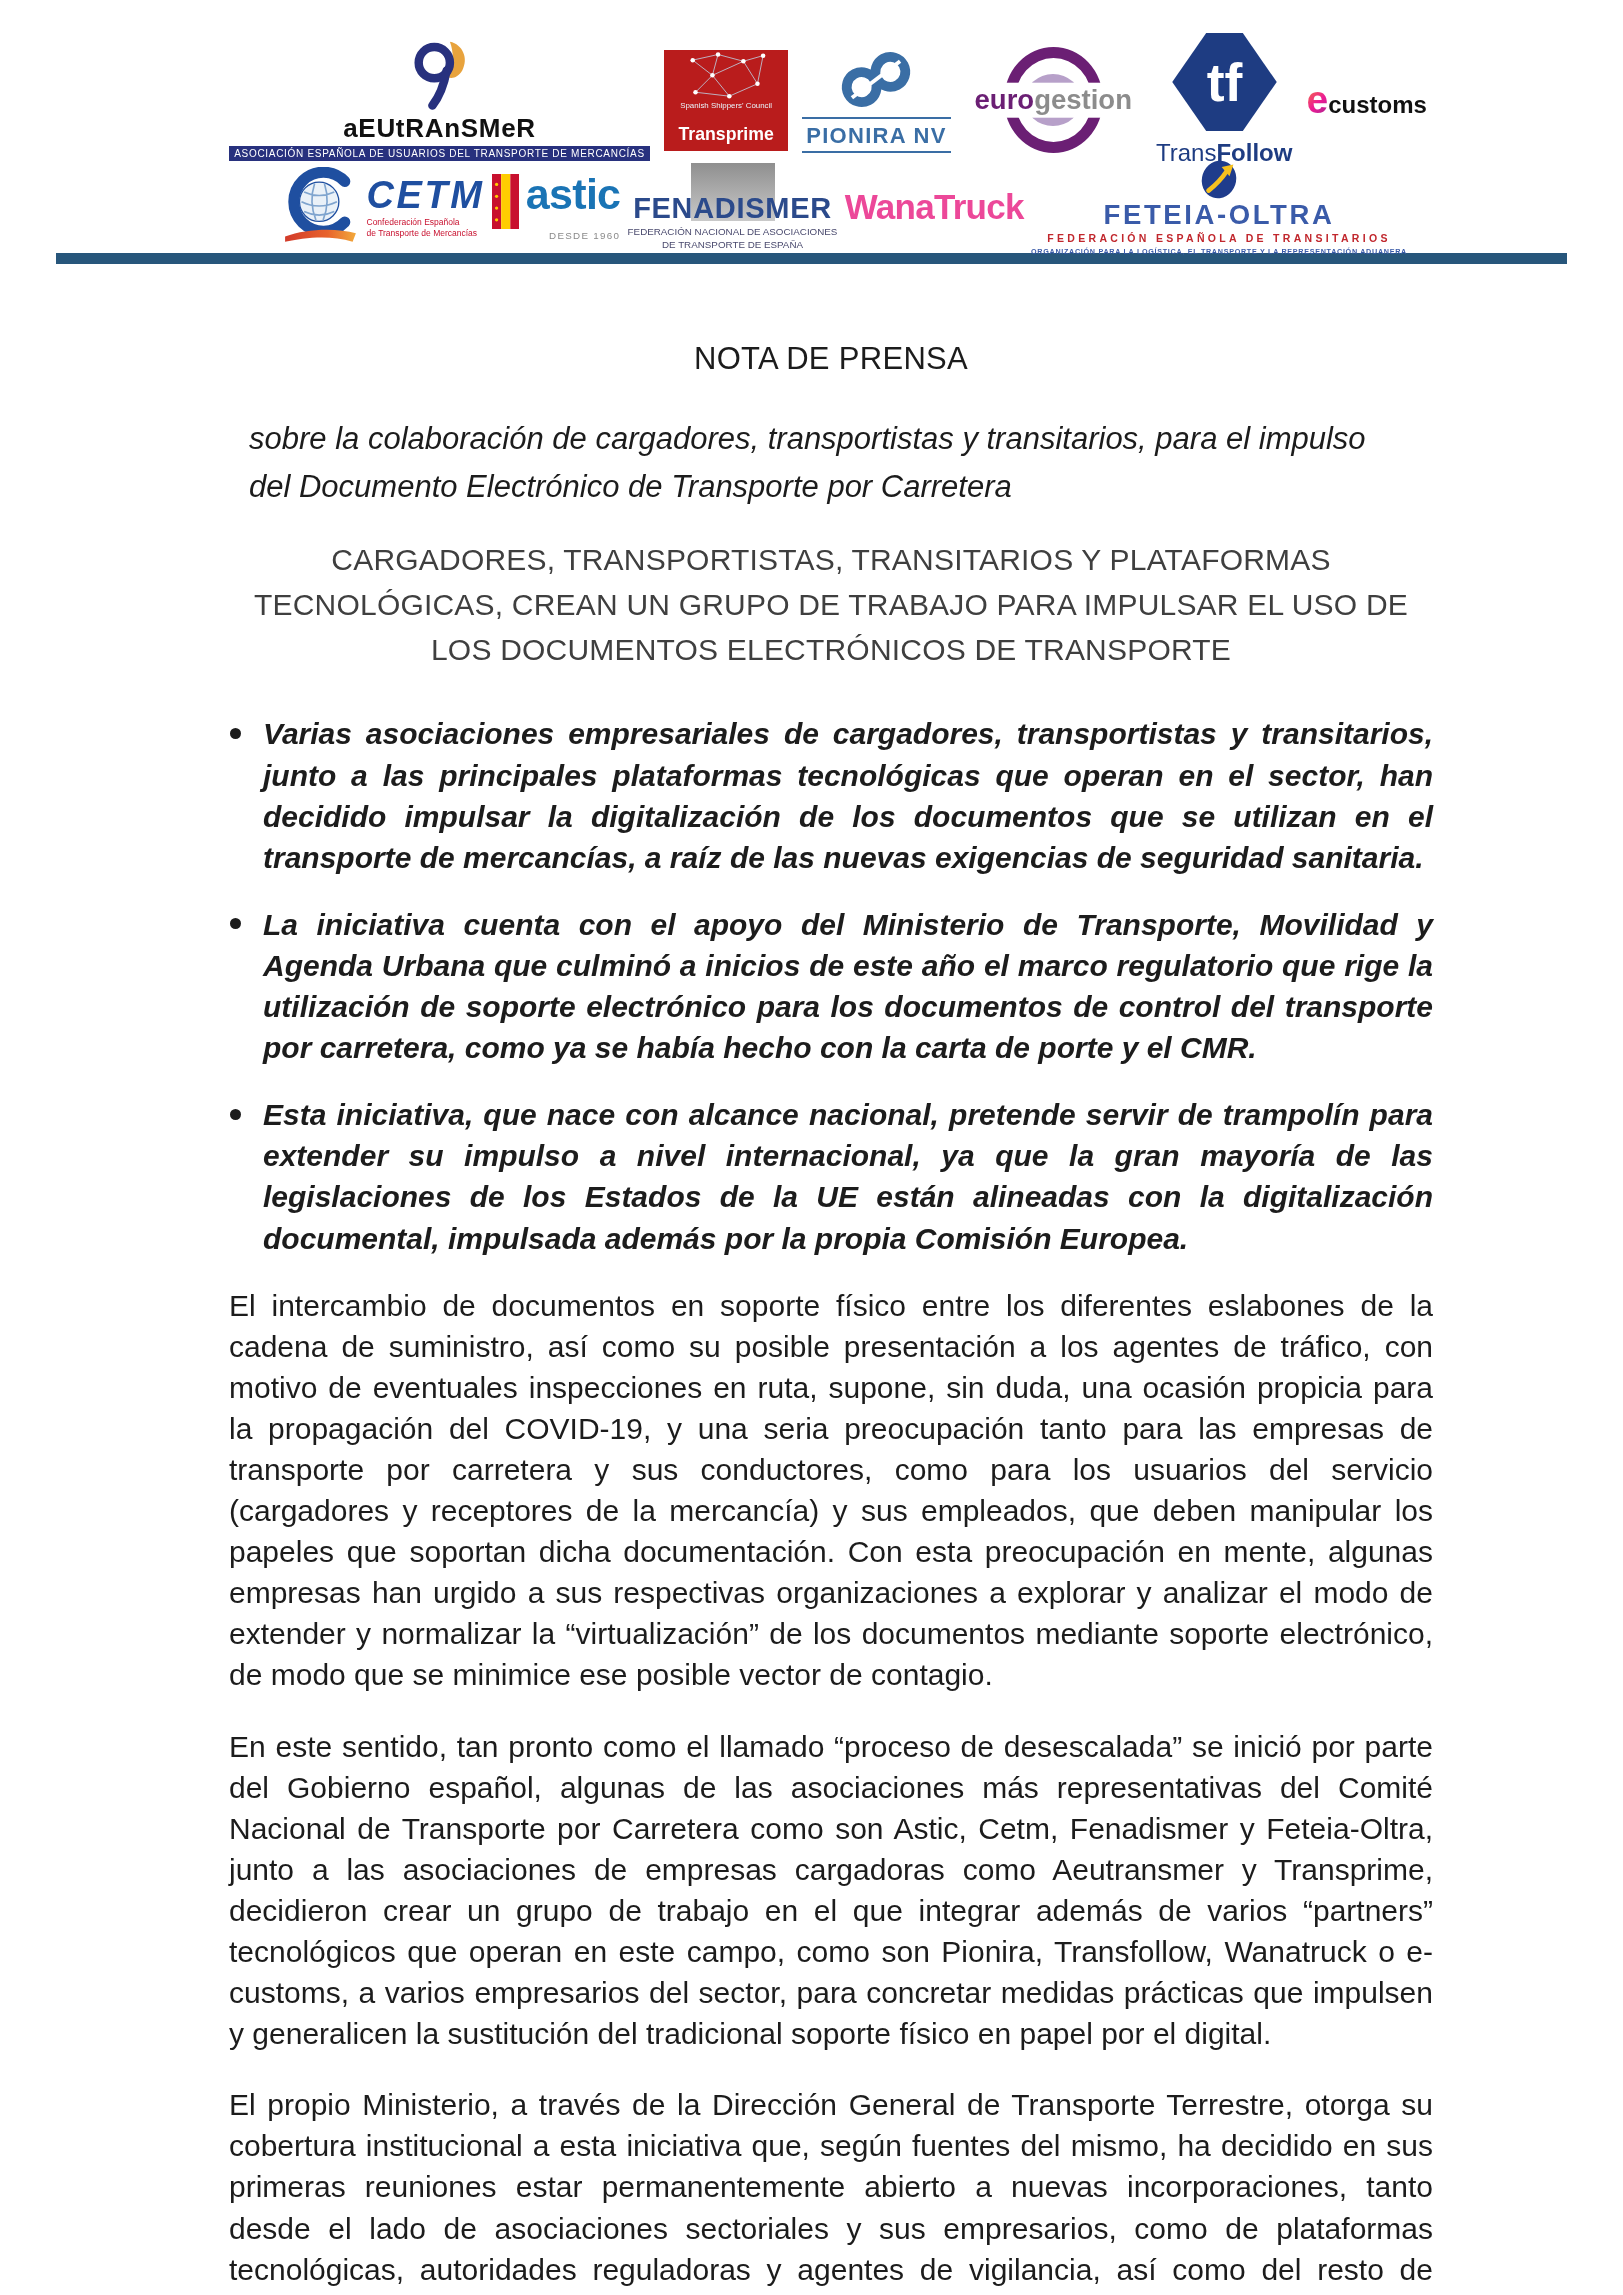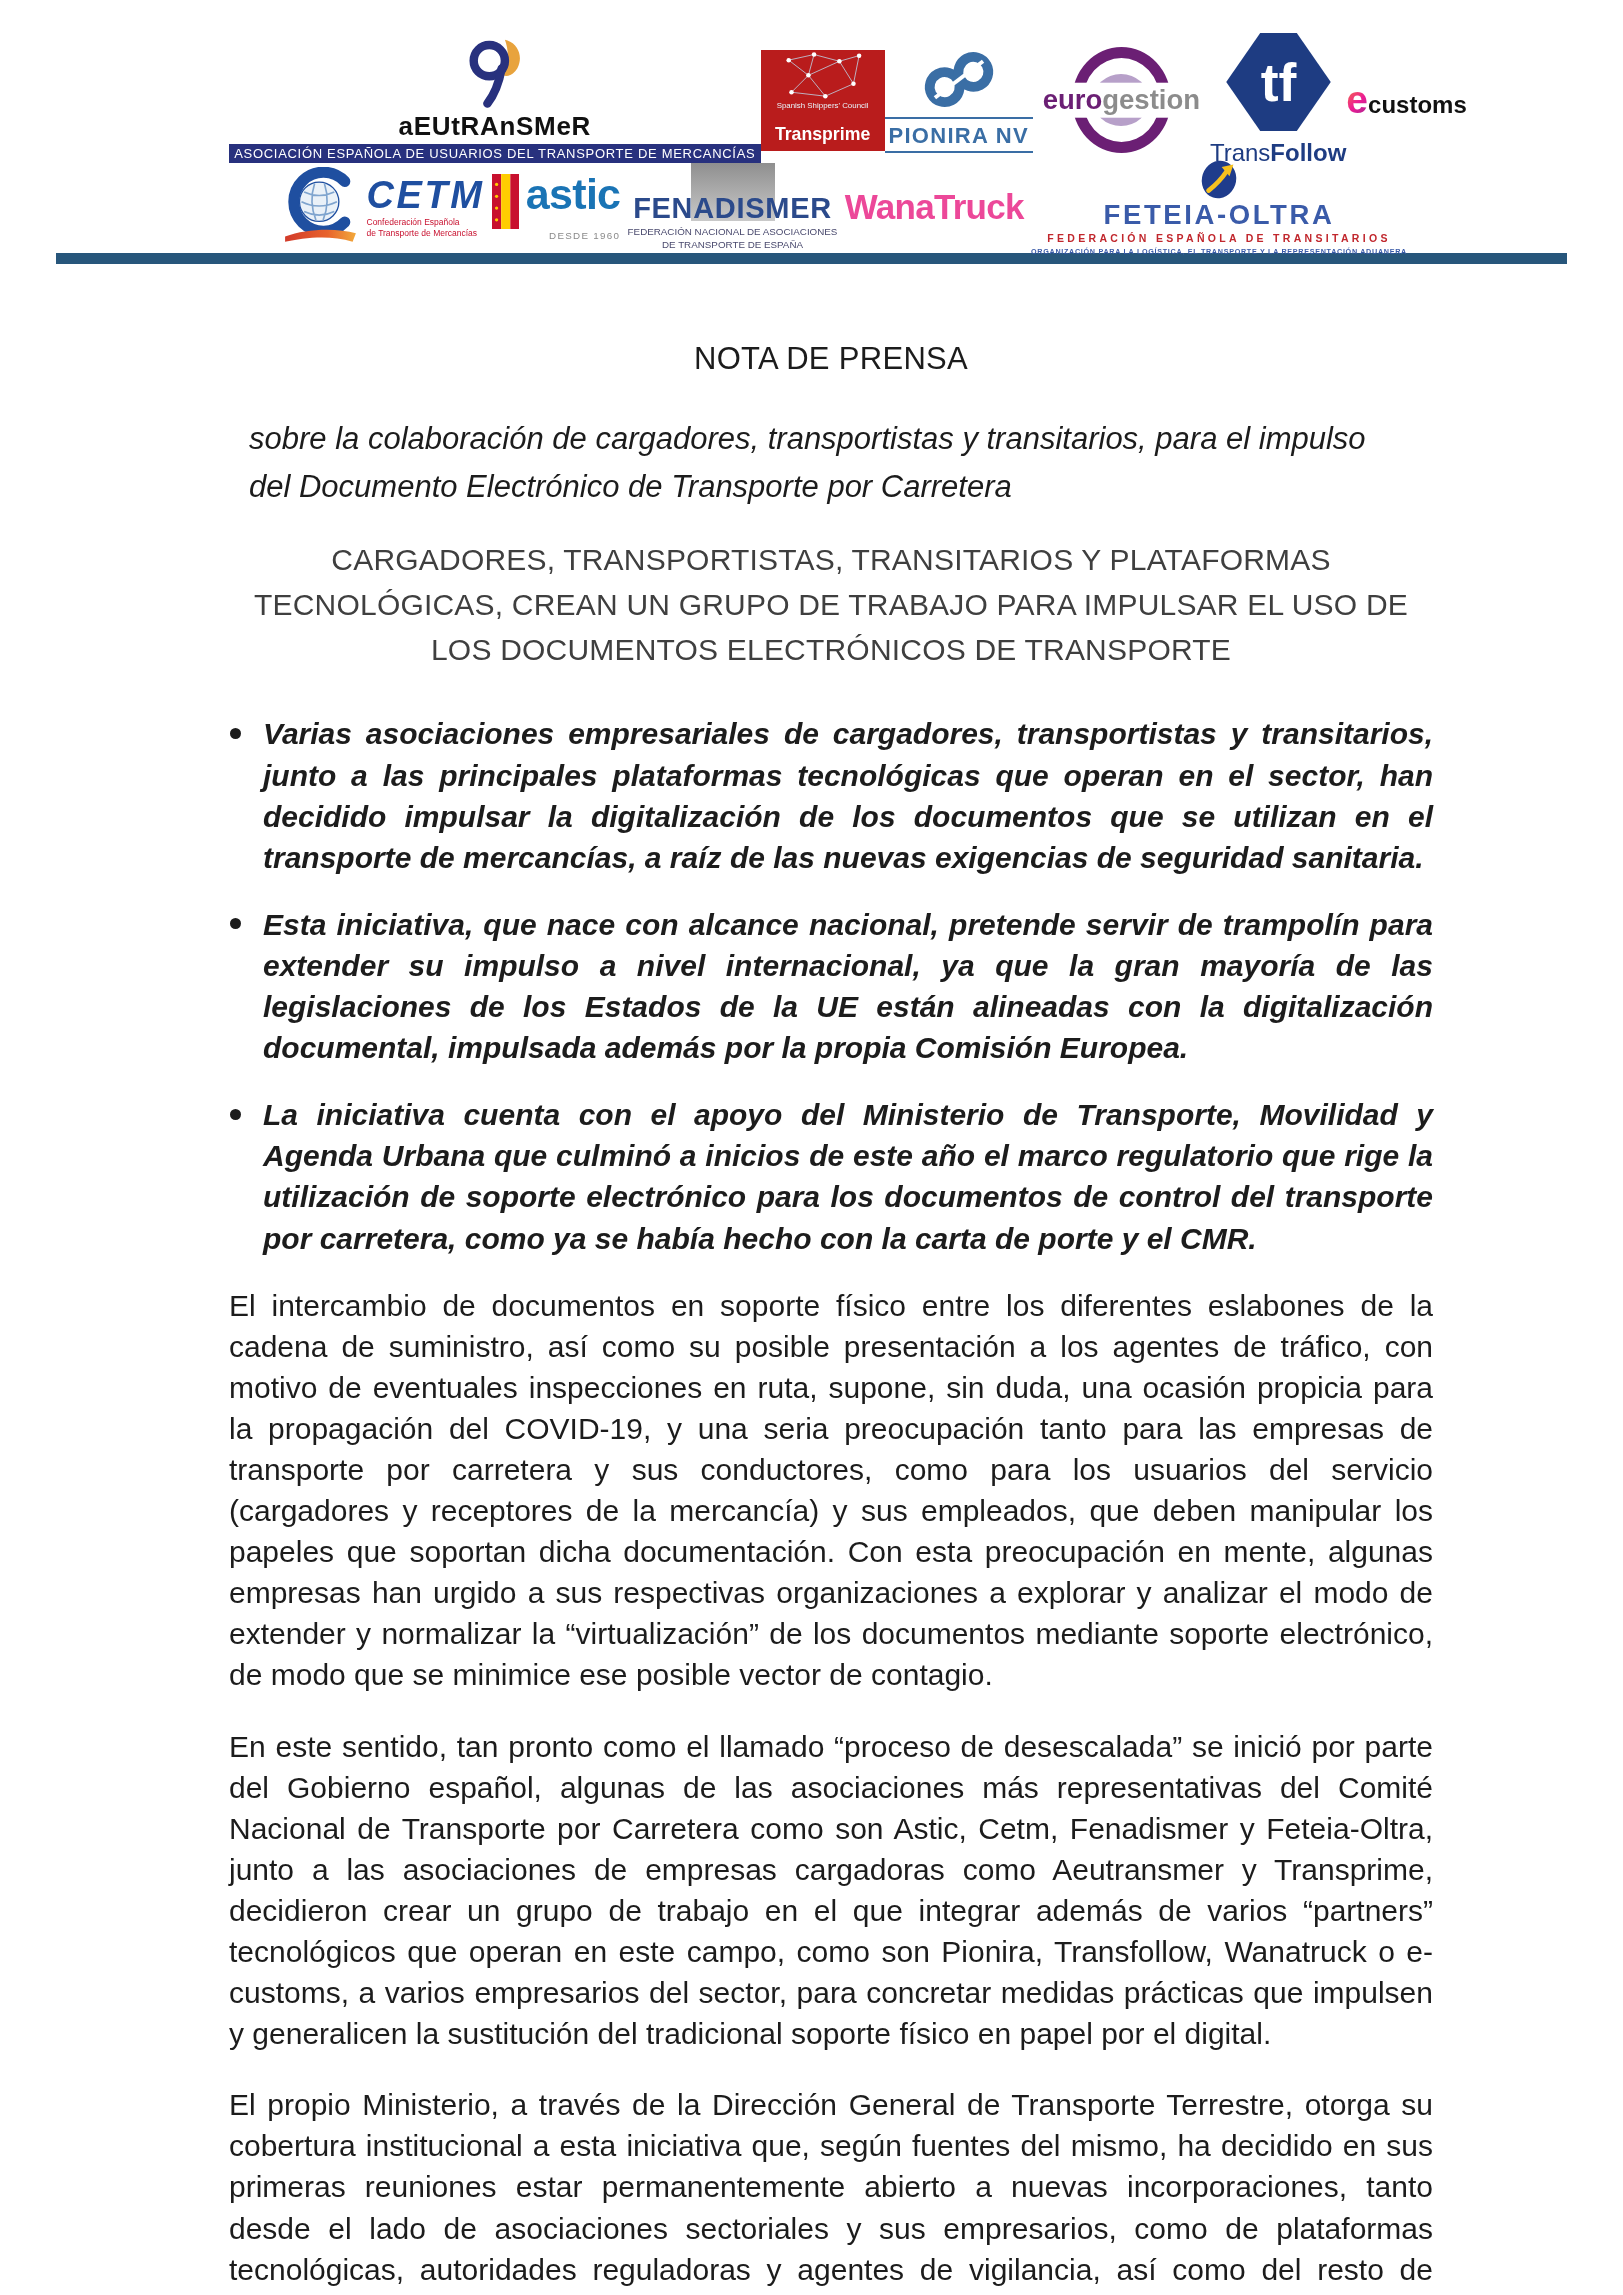--- a/index.html
+++ b/index.html
@@ -11,21 +11,21 @@
   }
   
   .logo-header{padding-top:36px;}
   .logo-row{display:flex; align-items:center;}
   .row-1{justify-content:space-between; padding:0 196px 0 229px; height:128px;}
   .row-2{justify-content:space-between; padding:0 216px 0 281px; height:79px; margin-top:3.9px;}
   .logo{display:flex; flex-direction:column; align-items:center; text-align:center;}
 
   
   .aeu-name{font-size:26px; font-weight:600; color:#111; letter-spacing:0.7px; margin-top:1.3px;}
-  .aeu-bar{background:#28317E; color:#fff; font-size:13px; letter-spacing:0.7px; padding:2px 5.2px; margin-top:2px; white-space:nowrap;}
+  .aeu-bar{background:#28317E; color:#fff; font-size:10px; letter-spacing:0.7px; padding:2px 5.2px; margin-top:2px; white-space:nowrap;}
 
   
   .tp-box{width:124px; height:101px; background:#b91c1c; display:flex; flex-direction:column; justify-content:flex-end; align-items:center; padding-bottom:5.2px; box-sizing:border-box;}
   .tp-council{color:#E8F4FB; font-size:7.9px;}
   .tp-name{color:#ffffff; font-size:17.7px; font-weight:600; margin-top:14px;}
 
   
   .eg-wrap{position:relative; width:177px; height:111px; display:flex; align-items:center; justify-content:center;}
   .eg-ring{width:77px; height:84px; border:11px solid #6B1F74; border-radius:50%; position:relative;}
   .eg-core{position:absolute; left:50%; top:50%; transform:translate(-50%,-50%); width:56px; height:52px; background:#B7A0C9; border-radius:50%;}
@@ -249,25 +249,25 @@
 
     <h2 class="doc-headline">CARGADORES, TRANSPORTISTAS, TRANSITARIOS Y PLATAFORMAS TECNOLÓGICAS, CREAN UN GRUPO DE TRABAJO PARA IMPULSAR EL USO DE LOS DOCUMENTOS ELECTRÓNICOS DE TRANSPORTE</h2>
 
     <ul class="bullets">
       <li>
         <span class="dot"></span>
         <span>Varias asociaciones empresariales de cargadores, transportistas y transitarios, junto a las principales plataformas tecnológicas que operan en el sector, han decidido impulsar la digitalización de los documentos que se utilizan en el transporte de mercancías, a raíz de las nuevas exigencias de seguridad sanitaria.</span>
       </li>
       <li>
         <span class="dot"></span>
-        <span>Esta iniciativa, que nace con alcance nacional, pretende servir de trampolín para extender su impulso a nivel internacional, ya que la gran mayoría de las legislaciones de los Estados de la UE están alineadas con la digitalización documental, impulsada además por la propia Comisión Europea.</span>
+        <span>La iniciativa cuenta con el apoyo del Ministerio de Transporte, Movilidad y Agenda Urbana que culminó a inicios de este año el marco regulatorio que rige la utilización de soporte electrónico para los documentos de control del transporte por carretera, como ya se había hecho con la carta de porte y el CMR.</span>
       </li>
       <li>
         <span class="dot"></span>
-        <span>La iniciativa cuenta con el apoyo del Ministerio de Transporte, Movilidad y Agenda Urbana que culminó a inicios de este año el marco regulatorio que rige la utilización de soporte electrónico para los documentos de control del transporte por carretera, como ya se había hecho con la carta de porte y el CMR.</span>
+        <span>Esta iniciativa, que nace con alcance nacional, pretende servir de trampolín para extender su impulso a nivel internacional, ya que la gran mayoría de las legislaciones de los Estados de la UE están alineadas con la digitalización documental, impulsada además por la propia Comisión Europea.</span>
       </li>
     </ul>
 
     <p class="para">El intercambio de documentos en soporte físico entre los diferentes eslabones de la cadena de suministro, así como su posible presentación a los agentes de tráfico, con motivo de eventuales inspecciones en ruta, supone, sin duda, una ocasión propicia para la propagación del COVID-19, y una seria preocupación tanto para las empresas de transporte por carretera y sus conductores, como para los usuarios del servicio (cargadores y receptores de la mercancía) y sus empleados, que deben manipular los papeles que soportan dicha documentación. Con esta preocupación en mente, algunas empresas han urgido a sus respectivas organizaciones a explorar y analizar el modo de extender y normalizar la “virtualización” de los documentos mediante soporte electrónico, de modo que se minimice ese posible vector de contagio.</p>
     <p class="para">En este sentido, tan pronto como el llamado “proceso de desescalada” se inició por parte del Gobierno español, algunas de las asociaciones más representativas del Comité Nacional de Transporte por Carretera como son Astic, Cetm, Fenadismer y Feteia-Oltra, junto a las asociaciones de empresas cargadoras como Aeutransmer y Transprime, decidieron crear un grupo de trabajo en el que integrar además de varios “partners” tecnológicos que operan en este campo, como son Pionira, Transfollow, Wanatruck o e-customs, a varios empresarios del sector, para concretar medidas prácticas que impulsen y generalicen la sustitución del tradicional soporte físico en papel por el digital.</p>
     <p class="para">El propio Ministerio, a través de la Dirección General de Transporte Terrestre, otorga su cobertura institucional a esta iniciativa que, según fuentes del mismo, ha decidido en sus primeras reuniones estar permanentemente abierto a nuevas incorporaciones, tanto desde el lado de asociaciones sectoriales y sus empresarios, como de plataformas tecnológicas, autoridades reguladoras y agentes de vigilancia, así como del resto de actores interesados en potenciar la digitalización en el transporte por carretera e intermodal.</p>
 
   </main>
 </div>
 

